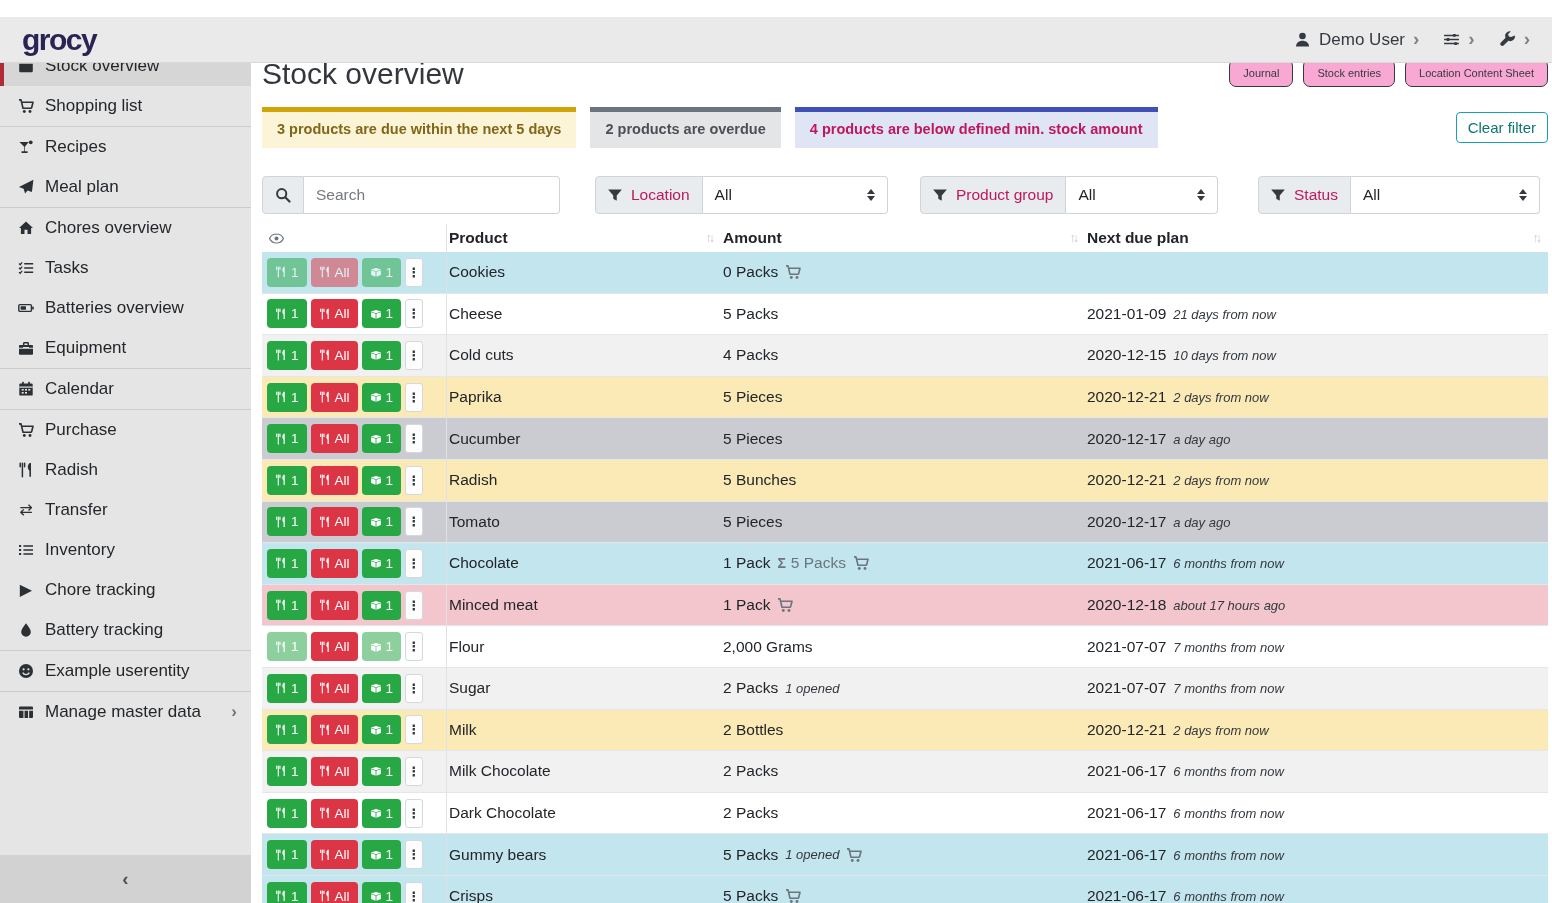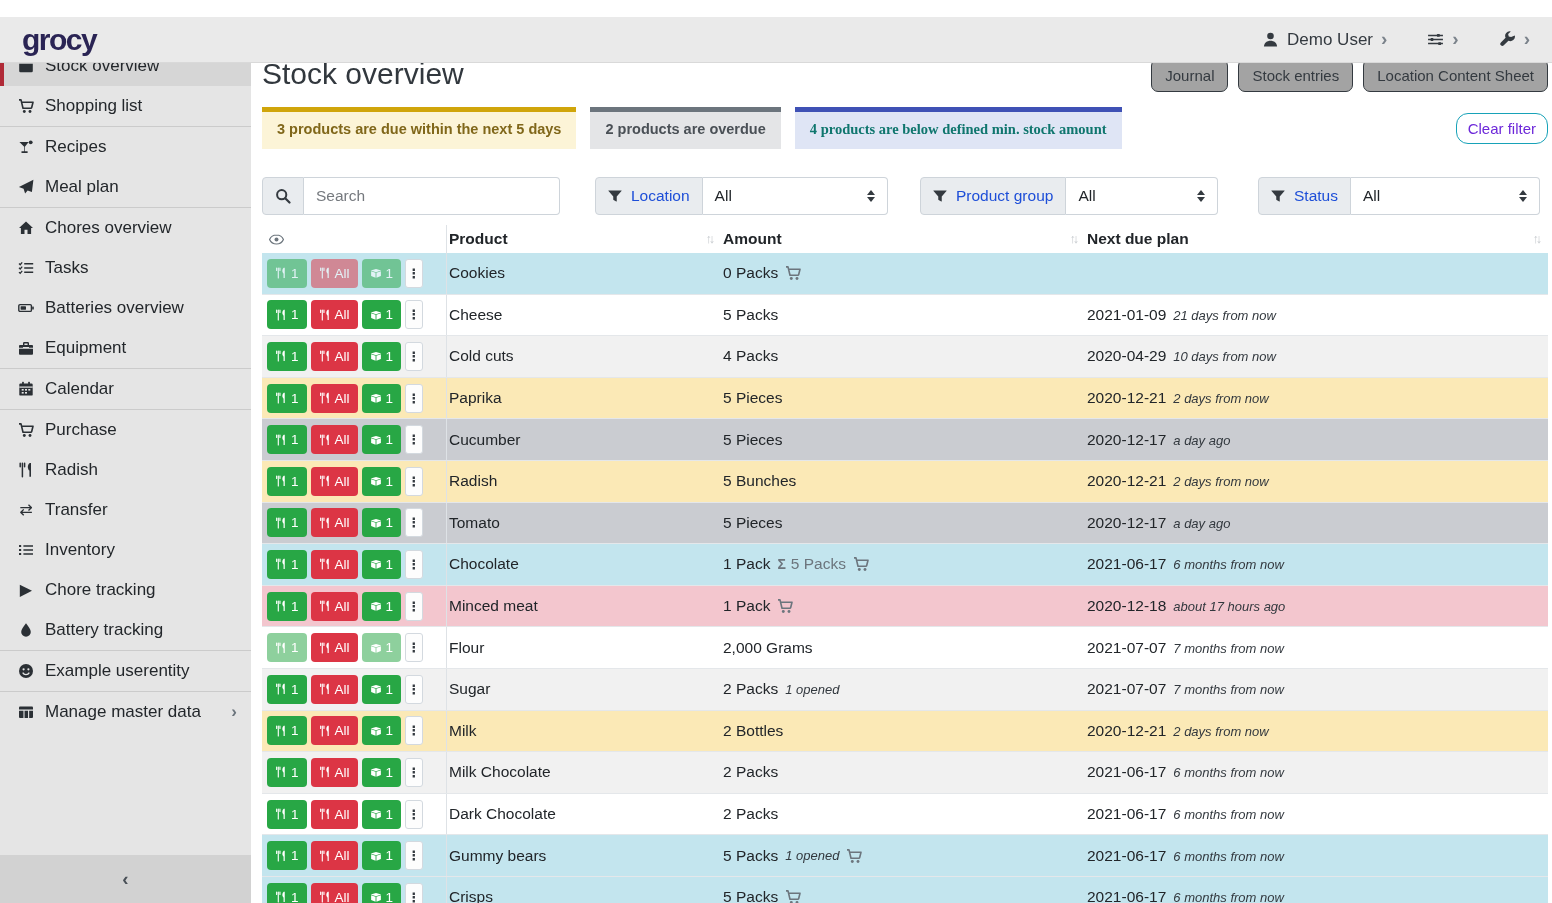--- a/index.html
+++ b/index.html
@@ -10,21 +10,21 @@
     color:#212529; background:#fff; font-size:15.5px;
   }
   .icon { display:inline-flex; align-items:center; justify-content:center; line-height:1; }
   .icon svg { width:1em; height:1em; }
   .ticon { font-style:normal; }
 
   
   .navbar { position:fixed; top:0; left:0; right:0; height:46px; background:#eaeaea;
             border-bottom:1px solid #d9d9d9; display:flex; align-items:center; padding:0 22px; z-index:20;margin-top:17px; }
   .brand { font-size:30px; font-weight:bold; color:#2a2454; letter-spacing:-1.5px; cursor:pointer; }
-  .nav-right { margin-left:auto; display:flex; align-items:center; gap:40px; font-size:17px; color:#343a40; }
+  .nav-right { margin-left:auto; display:flex; align-items:center; gap:24px; font-size:17px; color:#343a40; }
   .nav-group { display:flex; align-items:center; gap:8px; cursor:pointer; }
   .nav-group .icon { font-size:17px; color:#343a40; }
   .nav-chev { color:#7b838b; font-size:19px; font-weight:bold; line-height:1; padding-bottom:2px; }
 
   
   .sidebar { position:fixed; top:46px; left:0; bottom:0; width:251px; background:#e5e5e5;
              display:flex; flex-direction:column; z-index:10; }
   .side-items { flex:1; overflow:hidden; }
   .side-item { display:flex; align-items:center; height:40px; padding:0 14px; font-size:17px;
                color:#23272b; cursor:pointer; }
@@ -36,39 +36,39 @@
                font-size:19px; font-weight:bold; color:#495057; cursor:pointer; }
 
   
   .main { margin-left:251px; padding:8px 4px 0 11px; }
 
   .page-head { display:flex; align-items:flex-start; height:46px; }
   .title-wrap { display:flex; align-items:baseline; gap:11px; }
   .page-title { font-size:30px; font-weight:500; color:#32383e; margin:0; line-height:40px; }
   .page-subtitle { font-size:25px; color:#6c757d; }
   .head-buttons { margin-left:auto; display:flex; gap:10px; padding-top:5px; }
-  .btn-outline-dark { font-family:inherit; font-size:15px; color:#343a40; background:#a3a3a3;
+  .btn-outline-dark { font-family:inherit; font-size:11px; color:#343a40; background:#f9a8d4;
                       border:1px solid #343a40; border-radius:7px; padding:7px 13px; cursor:pointer; white-space:nowrap; }
 
   
   .banners { display:flex; align-items:stretch; margin-top:7px; }
   .banner { border-top:5px solid; padding:9px 15px 11px; font-size:14.5px; font-weight:bold;
             margin-right:14px; cursor:pointer; white-space:nowrap; }
   .banner.warning   { background:#fcf4d7; border-color:#d0a50a; color:#80671a; }
   .banner.secondary { background:#e4e5e7; border-color:#6c757d; color:#4a5056; }
   .banner.danger    { background:#f8e2e5; border-color:#b02a37; color:#9e2130; }
-  .banner.primary   { background:#dfe5f5; border-color:#3f51b5; color:#0f766e;font-family:Liberation Serif, serif; }
-  .btn-clear { margin-left:auto; align-self:center; font-family:inherit; font-size:15px; color:#6d28d9;
-               background:#fff; border:1px solid #17a2b8; border-radius:12px; padding:6px 11px; cursor:pointer; white-space:nowrap; }
+  .banner.primary   { background:#dfe5f5; border-color:#3f51b5; color:#be185d; }
+  .btn-clear { margin-left:auto; align-self:center; font-family:inherit; font-size:15px; color:#0f766e;
+               background:#fff; border:1px solid #17a2b8; border-radius:4px; padding:6px 11px; cursor:pointer; white-space:nowrap; }
 
   
   .filters { display:flex; margin-top:28px; }
   .input-group { display:flex; height:38px; }
   .igp { display:flex; align-items:center; gap:9px; background:#e9ecef; border:1px solid #ced4da;
-         border-radius:4px 0 0 4px; padding:0 12px; color:#1d4ed8; font-size:15.5px; flex:none; }
+         border-radius:4px 0 0 4px; padding:0 12px; color:#be185d; font-size:15.5px; flex:none; }
   .igp .icon { color:#343a40; font-size:14px; }
   .ig-input { flex:1; border:1px solid #ced4da; border-left:none; border-radius:0 4px 4px 0;
               font-family:inherit; font-size:15.5px; color:#495057; padding:0 12px; outline:none; min-width:0; }
   .ig-input::placeholder { color:#75797e; }
   .ig-select { flex:1; border:1px solid #ced4da; border-left:none; border-radius:0 4px 4px 0;
                display:flex; align-items:center; justify-content:space-between; padding:0 12px;
                background:#fff; color:#212529; cursor:pointer; }
   .updown { display:flex; flex-direction:column; gap:2px; }
   .tri-up   { width:0; height:0; border-left:4px solid transparent; border-right:4px solid transparent; border-bottom:5px solid #343a40; }
   .tri-down { width:0; height:0; border-left:4px solid transparent; border-right:4px solid transparent; border-top:5px solid #343a40; }
@@ -574,21 +574,21 @@
               </span>
               <span>1</span>
             </button>
             <button class="btn-dots">⋮</button>
           </div>
           <div class="cell-product">Cold cuts</div>
           <div class="cell-amount">
             <span>4 Packs</span>
           </div>
           <div class="cell-date">
-            <span>2020-04-29</span>
+            <span>2020-12-15</span>
             <span class="date-rel">10 days from now</span>
           </div>
         </div>
         <div class="trow warning">
           <div class="cell-actions">
             <button class="btn-row btn-green">
               <span class="icon">
                 <svg viewBox="0 0 16 16" fill="currentColor">
                   <g stroke="currentColor" stroke-width="1.5" stroke-linecap="round" fill="none">
                     <path d="M2.2 1.3v3.4M4.4 1.3v3.4M6.6 1.3v3.4M4.4 5.4V14.7"></path>

